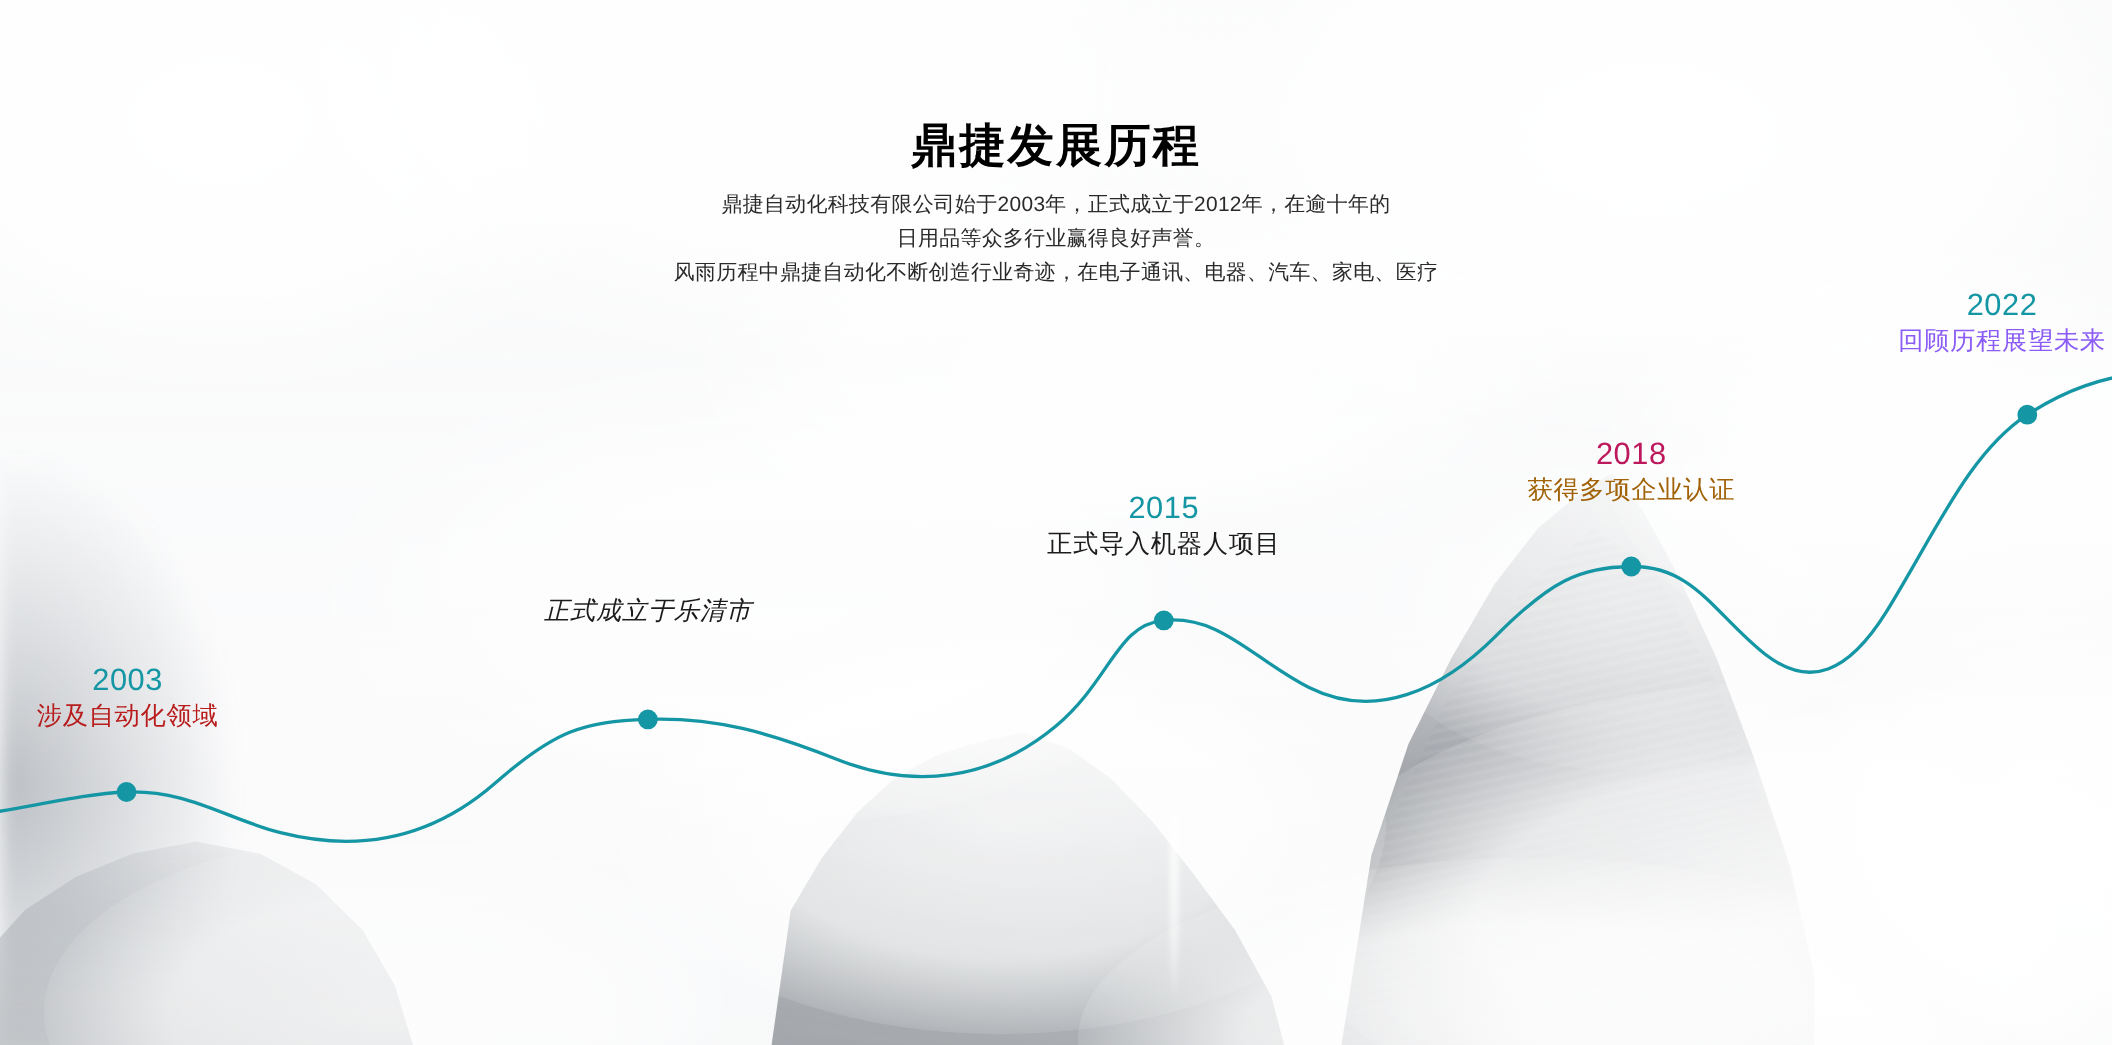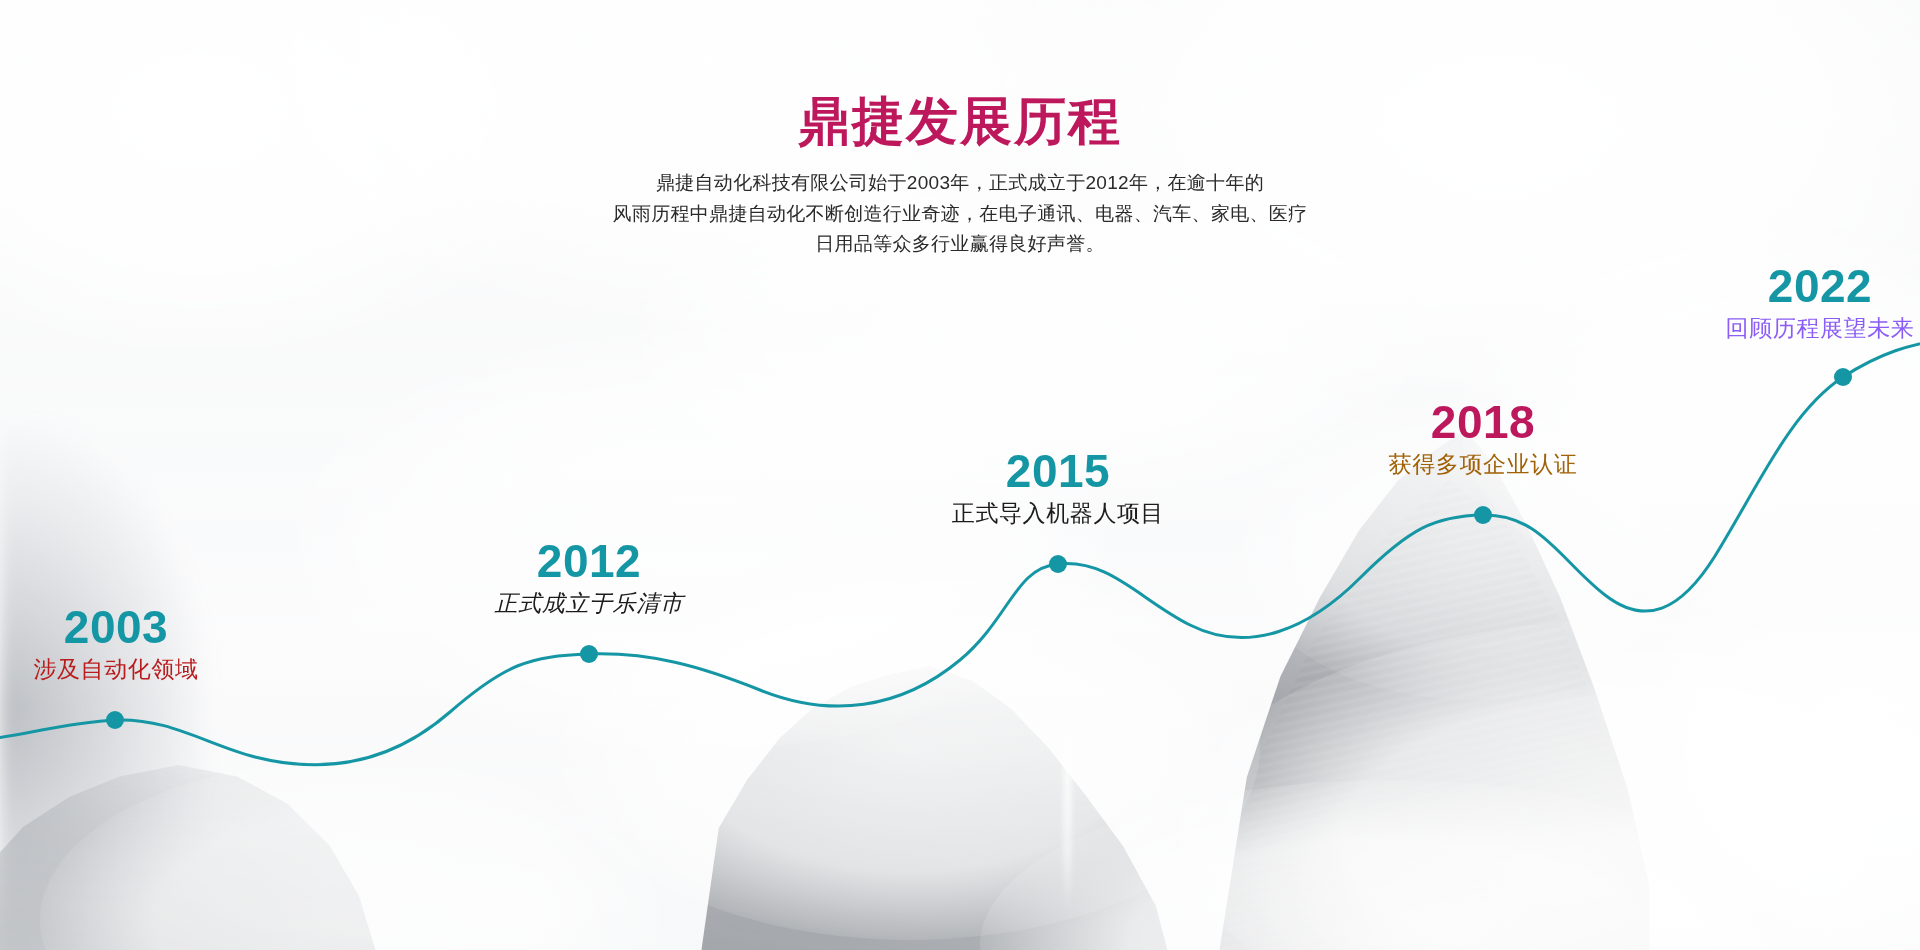--- a/index.html
+++ b/index.html
@@ -142,26 +142,26 @@
   
   .header {
     position: absolute;
     left: 0;
     top: 92px;
     width: 1920px;
     text-align: center;
     z-index: 30;
   }
   .page-title {
-    font-size: 52px;
+    font-size: 42px;
     font-weight: 700;
-    color: #be185d;
+    color: #000000;
     letter-spacing: 2px;
     line-height: 1.15;
-    margin: 0 0 16px 0;
+    margin: 16px 0 16px 0;
   }
   .subtitle {
     font-size: 19px;
     font-weight: 400;
     color: #2a2a2a;
     line-height: 1.62;
     letter-spacing: 0.3px;
   }
   .subtitle div { margin: 0; }
 
@@ -177,22 +177,22 @@
   }
 
   .milestone {
     position: absolute;
     z-index: 25;
     text-align: center;
     transform: translateX(-50%);
     white-space: nowrap;
   }
   .milestone .year {
-    font-size: 46px;
-    font-weight: 700;
+    font-size: 28px;
+    font-weight: 400;
     color: #1596a4;
     line-height: 1.05;
     letter-spacing: 0.5px;
   }
   .milestone .caption {
     margin-top: 4px;
     font-size: 23px;
     font-weight: 500;
     color: #1c1c1c;
     letter-spacing: 0.6px;
@@ -226,43 +226,42 @@
     <div class="cloud c11"></div>
     <div class="cloud c7"></div>
     <div class="cloud c8"></div>
   </div>
   <div class="bg-layer bg-wash"></div>
 
   <div class="header">
     <h1 class="page-title">鼎捷发展历程</h1>
     <div class="subtitle">
       <div>鼎捷自动化科技有限公司始于2003年，正式成立于2012年，在逾十年的</div>
+      <div>日用品等众多行业赢得良好声誉。</div>
       <div>风雨历程中鼎捷自动化不断创造行业奇迹，在电子通讯、电器、汽车、家电、医疗</div>
-      <div>日用品等众多行业赢得良好声誉。</div>
     </div>
   </div>
 
   <svg class="timeline-svg" viewBox="0 0 1920 950" preserveAspectRatio="none">
     <path id="timeline-path" fill="none" stroke-linecap="round" d="M -30 742 C 20 736, 70 722, 115 720 C 170 718, 205 744, 255 757 C 330 776, 395 760, 450 712 C 505 664, 530 656, 589 654 C 650 652, 700 666, 760 690 C 830 718, 900 710, 960 660 C 1010 618, 1015 568, 1058 564 C 1110 559, 1140 600, 1190 625 C 1250 655, 1310 628, 1360 578 C 1410 528, 1435 516, 1483 515 C 1540 514, 1560 560, 1605 595 C 1645 626, 1680 612, 1715 556 C 1760 483, 1790 412, 1843 377 C 1880 353, 1910 344, 1950 338" stroke="#1596a4" stroke-width="3"></path>
     <g id="timeline-dots">
         <circle cx="115" cy="720" r="9" fill="#1596a4"></circle>
         <circle cx="589" cy="654" r="9" fill="#1596a4"></circle>
         <circle cx="1058" cy="564" r="9" fill="#1596a4"></circle>
         <circle cx="1483" cy="515" r="9" fill="#1596a4"></circle>
         <circle cx="1843" cy="377" r="9" fill="#1596a4"></circle>
       </g>
   </svg>
 
   <div id="milestone-labels">
       <div class="milestone" style="left: 104px; top: 603px; margin-left: 12px;">
         <div class="year" style="color: rgb(21, 150, 164);">2003</div>
         <div class="caption" style="color: #b91c1c;">涉及自动化领域</div>
       </div>
       <div class="milestone" style="left: 589px; top: 537px;">
-        <div class="year" style="color: rgb(21, 150, 164);">2012</div>
         <div class="caption" style="color: rgb(28, 28, 28); font-style: italic;">正式成立于乐清市</div>
       </div>
       <div class="milestone" style="left: 1058px; top: 447px;">
         <div class="year" style="color: rgb(21, 150, 164);">2015</div>
         <div class="caption" style="color: rgb(28, 28, 28);">正式导入机器人项目</div>
       </div>
       <div class="milestone" style="left: 1483px; top: 398px;">
         <div class="year" style="color: #be185d;">2018</div>
         <div class="caption" style="color: #a16207;">获得多项企业认证</div>
       </div>

